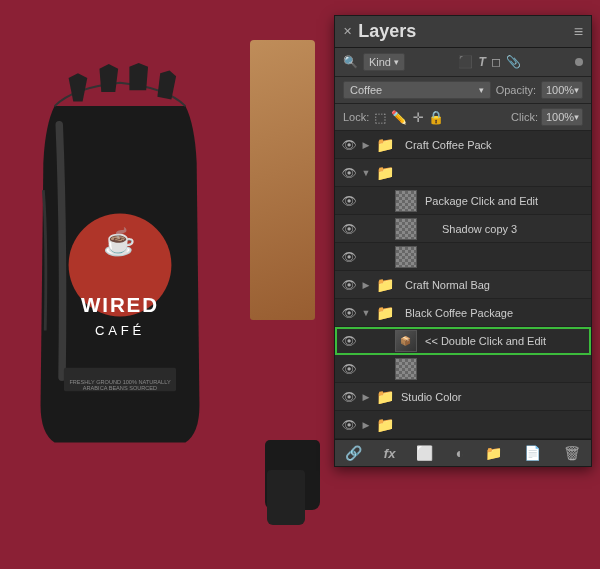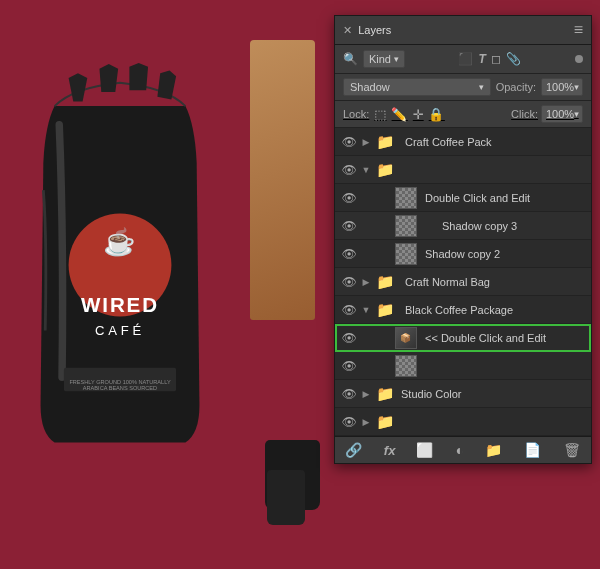--- a/index.html
+++ b/index.html
@@ -51,21 +51,21 @@
 
   <div style="position:absolute;right:-25px;bottom:50px;width:55px;height:70px;background:#1a1a1a;border-radius:5px 5px 8px 8px;"></div>
   <div style="position:absolute;right:-10px;bottom:35px;width:38px;height:55px;background:#222;border-radius:4px 4px 6px 6px;"></div>
 </div>
 
 <div style="position:absolute;top:15px;right:8px;width:258px;background:#2b2b2b;border:1px solid #1a1a1a;display:flex;flex-direction:column;box-shadow:0 4px 12px rgba(0,0,0,0.5);">
 
   <div style="background:#3c3c3c;padding:5px 8px;display:flex;align-items:center;justify-content:space-between;border-bottom:1px solid #1a1a1a;">
     <div style="display:flex;align-items:center;gap:6px;">
       <span style="color:#aaa;font-size:11px;cursor:pointer;">✕</span>
-      <span style="color:#ddd;font-size:11px;font-weight:normal;">Layers</span>
+      <span style="color:#ddd;font-size:18px;font-weight:bold;">Layers</span>
     </div>
     <span style="color:#aaa;font-size:16px;cursor:pointer;">≡</span>
   </div>
 
   <div style="background:#3c3c3c;padding:5px 8px;display:flex;align-items:center;gap:5px;border-bottom:1px solid #222;">
 
     <span style="color:#aaa;font-size:12px;">🔍</span>
 
     <div style="background:#555;border:1px solid #444;color:#ccc;font-size:11px;padding:2px 5px;border-radius:2px;display:flex;align-items:center;gap:3px;cursor:pointer;">
       <span>Kind</span>
@@ -77,31 +77,31 @@
       <span style="cursor:pointer;font-style:italic;font-weight:bold;color:#aaa;">T</span>
       <span style="cursor:pointer;">◻</span>
       <span style="cursor:pointer;">📎</span>
     </div>
 
     <div style="width:8px;height:8px;background:#888;border-radius:50%;"></div>
   </div>
 
   <div style="background:#3c3c3c;padding:4px 8px;display:flex;align-items:center;gap:5px;border-bottom:1px solid #222;">
     <div style="background:#555;border:1px solid #444;color:#ccc;font-size:11px;padding:2px 6px;border-radius:2px;flex:1;display:flex;align-items:center;justify-content:space-between;cursor:pointer;">
-      <span>Shadow</span>
+      <span>Coffee</span>
       <span style="font-size:9px;">▾</span>
     </div>
     <span style="font-size:11px;color:#aaa;white-space:nowrap;">Opacity:</span>
     <div style="background:#555;border:1px solid #444;color:#ccc;font-size:11px;padding:2px 4px;border-radius:2px;width:42px;display:flex;align-items:center;justify-content:space-between;cursor:pointer;">
       <span>100%</span>
       <span style="font-size:9px;">▾</span>
     </div>
   </div>
 
-  <div style="background:#3c3c3c;padding:4px 8px;display:flex;align-items:center;gap:5px;border-bottom:1px solid #222;text-decoration:underline;">
+  <div style="background:#3c3c3c;padding:4px 8px;display:flex;align-items:center;gap:5px;border-bottom:1px solid #222;">
     <span style="font-size:11px;color:#aaa;">Lock:</span>
     <div style="display:flex;gap:5px;color:#aaa;font-size:13px;">
       <span style="cursor:pointer;">⬚</span>
       <span style="cursor:pointer;">✏️</span>
       <span style="cursor:pointer;">✛</span>
       <span style="cursor:pointer;">🔒</span>
     </div>
     <div style="display:flex;align-items:center;gap:3px;font-size:11px;color:#aaa;margin-left:auto;">
       <span>Click:</span>
       <div style="background:#555;border:1px solid #444;color:#ccc;font-size:11px;padding:2px 4px;border-radius:2px;width:42px;display:flex;align-items:center;justify-content:space-between;cursor:pointer;">
@@ -126,35 +126,34 @@
         <span style="width: 10px; text-align: center; color: rgb(136, 136, 136); font-size: 9px; flex-shrink: 0; cursor: pointer;">▼</span>
         <div style="width: 22px; height: 22px; flex-shrink: 0; display: flex; align-items: center; justify-content: center;">
           <span style="font-size:15px;color:#888;">📁</span>
         </div>
       </div>
       <div style="display: flex; align-items: center; padding: 3px 6px; height: 28px; border-bottom: 1px solid rgb(34, 34, 34); cursor: pointer; gap: 4px; background: rgb(43, 43, 43);">
         <span style="width: 16px; text-align: center; color: rgb(170, 170, 170); font-size: 12px; flex-shrink: 0; cursor: pointer;">👁</span>
         <span style="width: 16px; flex-shrink: 0;"></span>
         <span style="width: 10px; flex-shrink: 0;"></span>
         <div style="width: 22px; height: 22px; flex-shrink: 0; background-image: linear-gradient(45deg, rgb(102, 102, 102) 25%, transparent 25%), linear-gradient(-45deg, rgb(102, 102, 102) 25%, transparent 25%), linear-gradient(45deg, transparent 75%, rgb(102, 102, 102) 75%), linear-gradient(-45deg, transparent 75%, rgb(102, 102, 102) 75%); background-size: 6px 6px; background-position: 0px 0px, 0px 3px, 3px -3px, -3px 0px; background-color: rgb(136, 136, 136); border: 1px solid rgb(85, 85, 85);"></div>
-        <span style="font-size: 11px; color: rgb(204, 204, 204); flex: 1 1 0%; white-space: nowrap; overflow: hidden; text-overflow: ellipsis; margin-left: 4px;">Double Click and Edit</span>
+        <span style="font-size: 11px; color: rgb(204, 204, 204); flex: 1 1 0%; white-space: nowrap; overflow: hidden; text-overflow: ellipsis; margin-left: 4px;">Package Click and Edit</span>
       </div>
       <div style="display: flex; align-items: center; padding: 3px 6px; height: 28px; border-bottom: 1px solid rgb(34, 34, 34); cursor: pointer; gap: 4px; background: rgb(46, 46, 46);">
         <span style="width: 16px; text-align: center; color: rgb(170, 170, 170); font-size: 12px; flex-shrink: 0; cursor: pointer;">👁</span>
         <span style="width: 16px; flex-shrink: 0;"></span>
         <span style="width: 10px; flex-shrink: 0;"></span>
         <div style="width: 22px; height: 22px; flex-shrink: 0; background-image: linear-gradient(45deg, rgb(102, 102, 102) 25%, transparent 25%), linear-gradient(-45deg, rgb(102, 102, 102) 25%, transparent 25%), linear-gradient(45deg, transparent 75%, rgb(102, 102, 102) 75%), linear-gradient(-45deg, transparent 75%, rgb(102, 102, 102) 75%); background-size: 6px 6px; background-position: 0px 0px, 0px 3px, 3px -3px, -3px 0px; background-color: rgb(136, 136, 136); border: 1px solid rgb(85, 85, 85);"></div>
         <span style="font-size: 11px; color: rgb(204, 204, 204); flex: 1 1 0%; white-space: nowrap; overflow: hidden; text-overflow: ellipsis; margin-left: 21px;">Shadow copy 3</span>
       </div>
       <div style="display: flex; align-items: center; padding: 3px 6px; height: 28px; border-bottom: 1px solid rgb(34, 34, 34); cursor: pointer; gap: 4px; background: rgb(43, 43, 43);">
         <span style="width: 16px; text-align: center; color: rgb(170, 170, 170); font-size: 12px; flex-shrink: 0; cursor: pointer;">👁</span>
         <span style="width: 16px; flex-shrink: 0;"></span>
         <span style="width: 10px; flex-shrink: 0;"></span>
         <div style="width: 22px; height: 22px; flex-shrink: 0; background-image: linear-gradient(45deg, rgb(102, 102, 102) 25%, transparent 25%), linear-gradient(-45deg, rgb(102, 102, 102) 25%, transparent 25%), linear-gradient(45deg, transparent 75%, rgb(102, 102, 102) 75%), linear-gradient(-45deg, transparent 75%, rgb(102, 102, 102) 75%); background-size: 6px 6px; background-position: 0px 0px, 0px 3px, 3px -3px, -3px 0px; background-color: rgb(136, 136, 136); border: 1px solid rgb(85, 85, 85);"></div>
-        <span style="font-size: 11px; color: rgb(204, 204, 204); flex: 1 1 0%; white-space: nowrap; overflow: hidden; text-overflow: ellipsis; margin-left: 4px;">Shadow copy 2</span>
       </div>
       <div style="display: flex; align-items: center; padding: 3px 6px; height: 28px; border-bottom: 1px solid rgb(34, 34, 34); cursor: pointer; gap: 4px; background: rgb(46, 46, 46);">
         <span style="width: 16px; text-align: center; color: rgb(170, 170, 170); font-size: 12px; flex-shrink: 0; cursor: pointer;">👁</span>
         <span style="width: 10px; text-align: center; color: rgb(136, 136, 136); font-size: 9px; flex-shrink: 0; cursor: pointer;">▶</span>
         <div style="width: 22px; height: 22px; flex-shrink: 0; display: flex; align-items: center; justify-content: center;">
           <span style="font-size:15px;color:#888;">📁</span>
         </div>
         <span style="font-size: 11px; color: rgb(204, 204, 204); flex: 1 1 0%; white-space: nowrap; overflow: hidden; text-overflow: ellipsis; margin-left: 4px;">Craft Normal Bag</span>
       </div>
       <div style="display: flex; align-items: center; padding: 3px 6px; height: 28px; border-bottom: 1px solid rgb(34, 34, 34); cursor: pointer; gap: 4px; background: rgb(43, 43, 43);">

